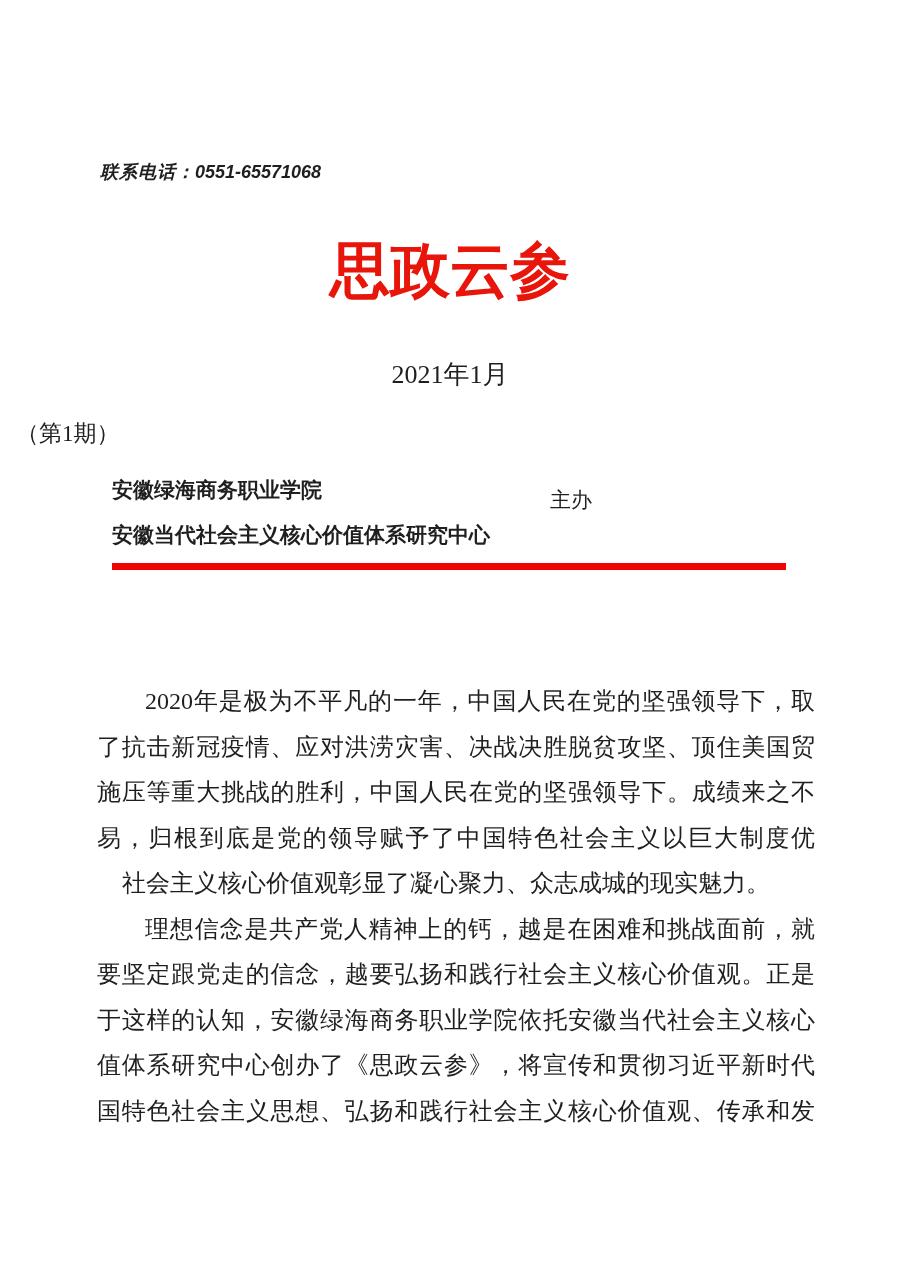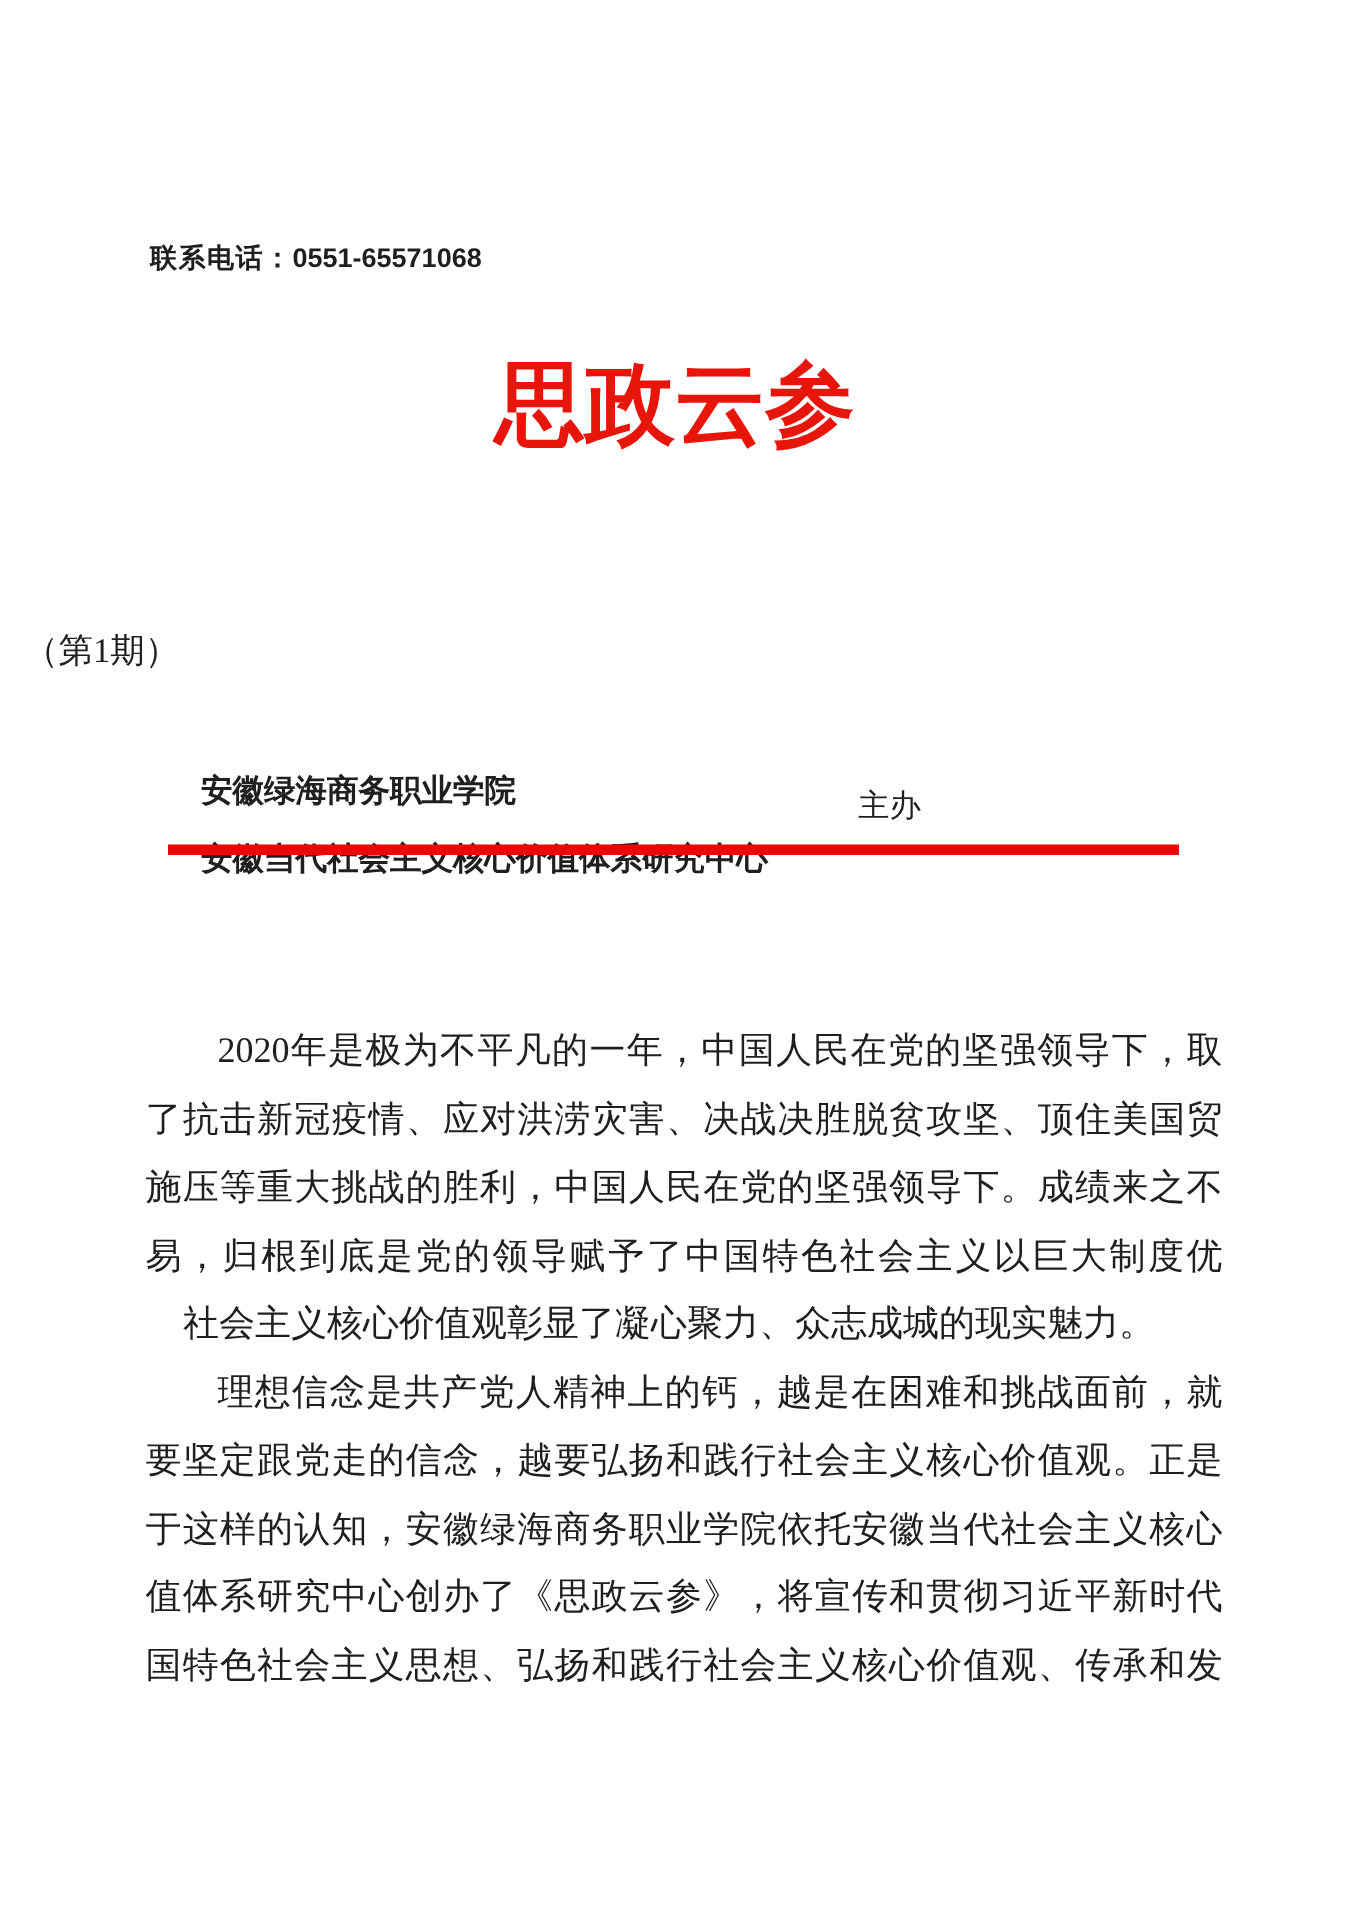--- a/index.html
+++ b/index.html
@@ -10,42 +10,42 @@
     margin:0 auto;
     background:var(--page-bg,#fff);
     color:var(--ink,#1f1f1f);
     font-family:"Liberation Serif","DejaVu Serif",serif;
     overflow:hidden;
   }
   .contact {
     position:absolute; left:100px; top:160px;
     font-size:18px; letter-spacing:1px;
     white-space:nowrap;
+    font-style:italic;
   }
   .contact .lbl { font-weight:700; font-family:"Liberation Serif","DejaVu Serif",serif; }
   .contact .num { font-weight:600; font-family:"Liberation Sans","DejaVu Sans",sans-serif; letter-spacing:0; }
   .masthead {
     position:absolute; left:0; right:0; top:220px;
     text-align:center;
     font-size:60px; line-height:100px; font-weight:700;
     color:var(--accent-red,#e8150b);
     font-family:"DejaVu Serif","Liberation Serif",serif;
   }
   .date {
     position:absolute; left:0; right:0; top:359px;
     text-align:center; font-size:26px; line-height:32px;
   }
   .issue {
     position:absolute; left:16px; right:0; top:419px;
     text-align:left; font-size:23px; line-height:30px;
   }
   .org-block {
-    position:absolute; left:112px; top:507px; width:674px; height:90px;
-    font-family:Liberation Mono, monospace;
-    margin-left:22px;
+    position:absolute; left:112px; top:468px; width:674px; height:90px;
+    font-family:Liberation Serif, serif;
   }
   .org-name { height:45px; line-height:45px; font-size:21px; font-weight:600; white-space:nowrap; }
   .org-role {
     position:absolute; left:438px; top:10px; height:45px; line-height:45px;
     font-size:21px; font-weight:500;
   }
   .red-rule {
     position:absolute; left:112px; top:563px; width:674px; height:7px;
     background:var(--rule-red,#ee0400);
   }
@@ -72,20 +72,21 @@
 <body>
 
 <div class="page" style="--page-bg: #ffffff; --ink: #1f1f1f; --accent-red: #e8150b; --rule-red: #ee0400;">
 
   <div class="contact">
     <span class="lbl">联系电话：</span><span class="num">0551-65571068</span>
   </div>
 
   <h1 class="masthead">思政云参</h1>
 
+  <div class="date">2021年1月</div>
 
   <div class="issue">（第1期）</div>
 
   <div class="org-block">
     <div class="org-name">安徽绿海商务职业学院</div>
     <div class="org-name">安徽当代社会主义核心价值体系研究中心</div>
     <div class="org-role">主办</div>
   </div>
 
   <div class="red-rule"></div>

